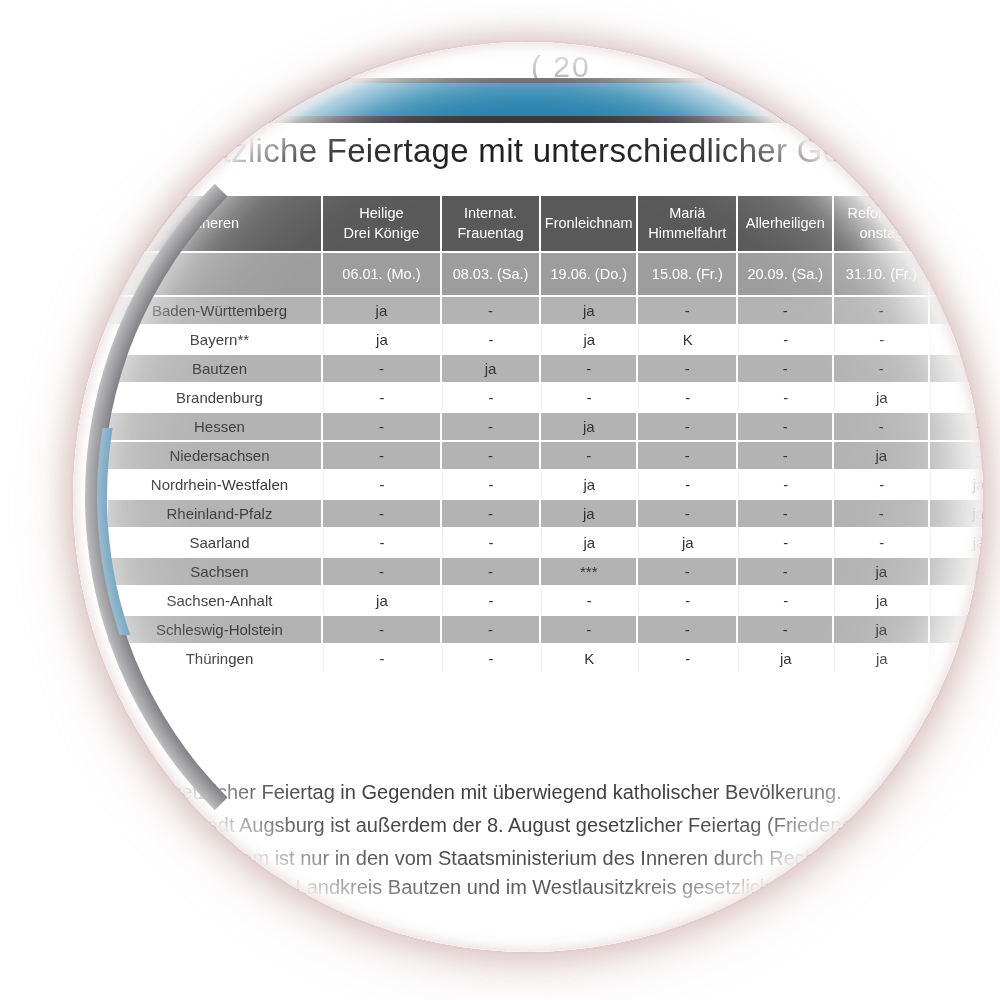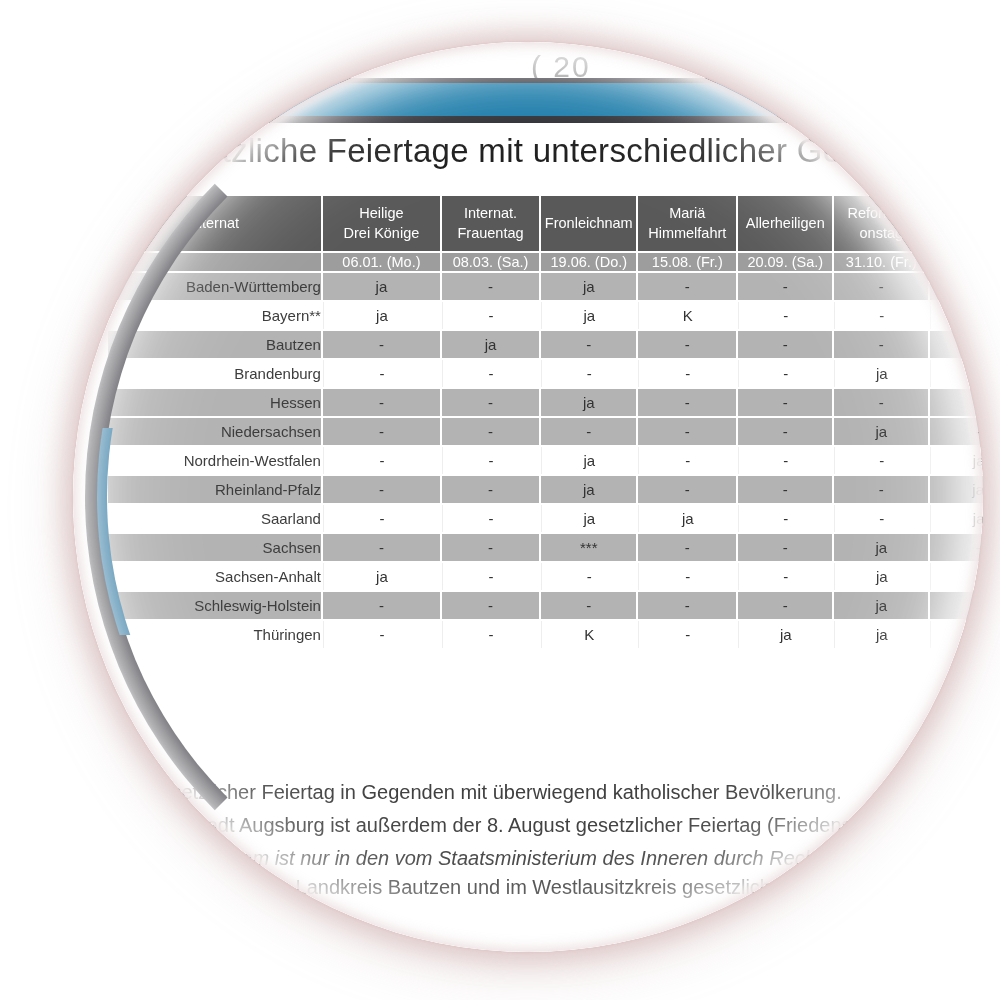--- a/index.html
+++ b/index.html
@@ -46,31 +46,31 @@
 
   .page-title{position:absolute;left:0;top:132px;width:1000px;text-align:center;
     font-size:33px;font-weight:400;color:#1a1a1a;white-space:nowrap;letter-spacing:.3px;}
 
   table.holidays{position:absolute;left:78px;top:194px;border-collapse:separate;
     border-spacing:2px;table-layout:fixed;}
   th,td{padding:0;overflow:hidden;vertical-align:middle;}
   tr.header-row th{background:var(--header-bg);color:#fff;font-weight:400;font-size:14.5px;
     white-space:pre-line;height:55px;line-height:1.35;text-align:center;}
   tr.date-row th{background:var(--date-row-bg);color:#fff;font-weight:400;font-size:14.5px;
-    height:18px;text-align:center;white-space:nowrap;}
+    height:42px;text-align:center;white-space:nowrap;}
   tbody td{height:27px;font-size:15px;color:var(--body-text);text-align:center;white-space:nowrap;}
-  td.state{text-align:right;padding-left:10px;color:#3d3d3d;}
+  td.state{text-align:center;padding-left:10px;color:#3d3d3d;}
   tr.gray td{background:var(--row-alt-bg);}
   tr.white td{background:#ffffff;}
   tr.white td.val{border-left:1px solid #eeeeee;}
 
   .footnotes .fn{position:absolute;white-space:nowrap;font-size:20px;color:#404040;}
   .fn-0{left:85px;top:781px;}
   .fn-1{left:82px;top:814px;}
-  .fn-2{left:91px;top:847px;font-style:italic;}
+  .fn-2{left:91px;top:847px;}
   .fn-3{left:23px;top:876px;}
 </style>
 </head>
 <body>
 
 <div class="canvas">
   <div class="circle-wrap">
     <div class="circle">
       <div class="stage">
 
@@ -90,21 +90,21 @@
               <col style="width: 127px;">
               <col style="width: 103px;">
               <col style="width: 97px;">
               <col style="width: 103px;">
               <col style="width: 98px;">
               <col style="width: 100px;">
               <col style="width: 100px;">
             </colgroup>
             <thead>
               <tr class="header-row">
-                <th class="corner">Internat</th>
+                <th class="corner">Inneren</th>
                 <th class="hol">Heilige
 Drei Könige</th>
                 <th class="hol">Internat.
 Frauentag</th>
                 <th class="hol">Fronleichnam</th>
                 <th class="hol">Mariä
 Himmelfahrt</th>
                 <th class="hol">Allerheiligen</th>
                 <th class="hol">Reformati-
 onstag</th>

